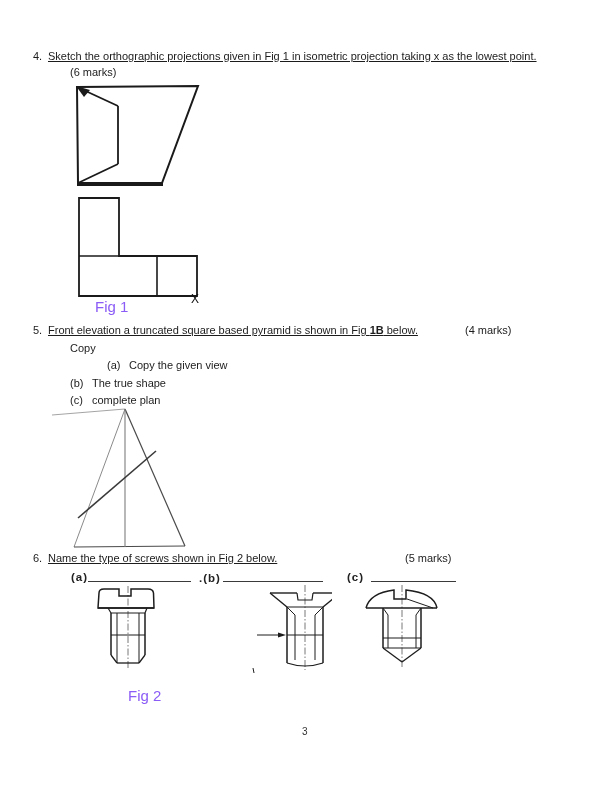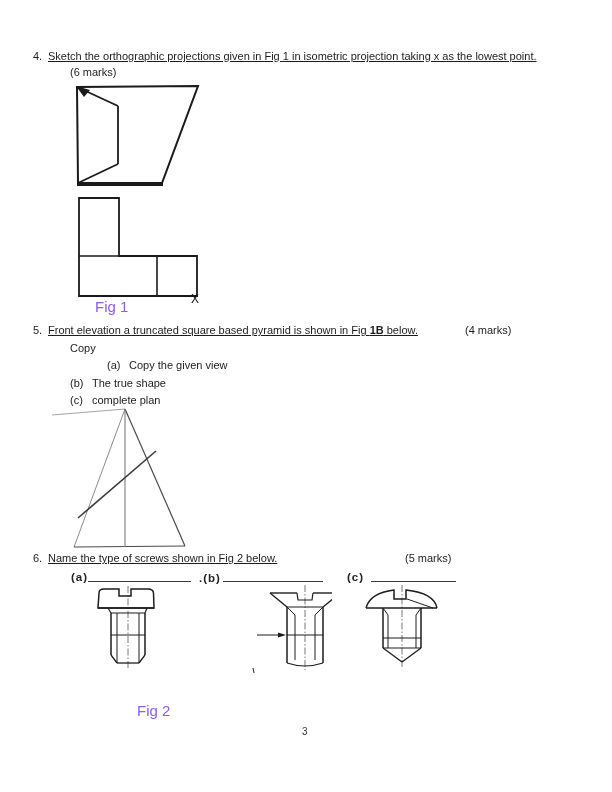--- a/index.html
+++ b/index.html
@@ -134,15 +134,15 @@
   <line x1="23" y1="23" x2="23" y2="63" stroke="#1d1d1d" stroke-width="1.5"></line>
   <line x1="61" y1="23" x2="61" y2="63" stroke="#1d1d1d" stroke-width="1.5"></line>
   <line x1="28" y1="30" x2="28" y2="63" stroke="#1d1d1d" stroke-width="1"></line>
   <line x1="56" y1="30" x2="56" y2="63" stroke="#1d1d1d" stroke-width="1"></line>
   <line x1="23" y1="53" x2="61" y2="53" stroke="#1d1d1d" stroke-width="1"></line>
   <line x1="23" y1="63" x2="61" y2="63" stroke="#1d1d1d" stroke-width="1"></line>
   <line x1="23" y1="63" x2="42" y2="77" stroke="#1d1d1d" stroke-width="1.3"></line>
   <line x1="61" y1="63" x2="42" y2="77" stroke="#1d1d1d" stroke-width="1.3"></line>
 </svg>
 
-<div class="abs figcap" style="left:128px;top:702px;margin-left:9px;">Fig 2</div>
+<div class="abs figcap" style="left:128px;top:687px;">Fig 2</div>
 
 <div class="abs pageno" style="left:302px;top:726px;">3</div>
 
 </body></html>

